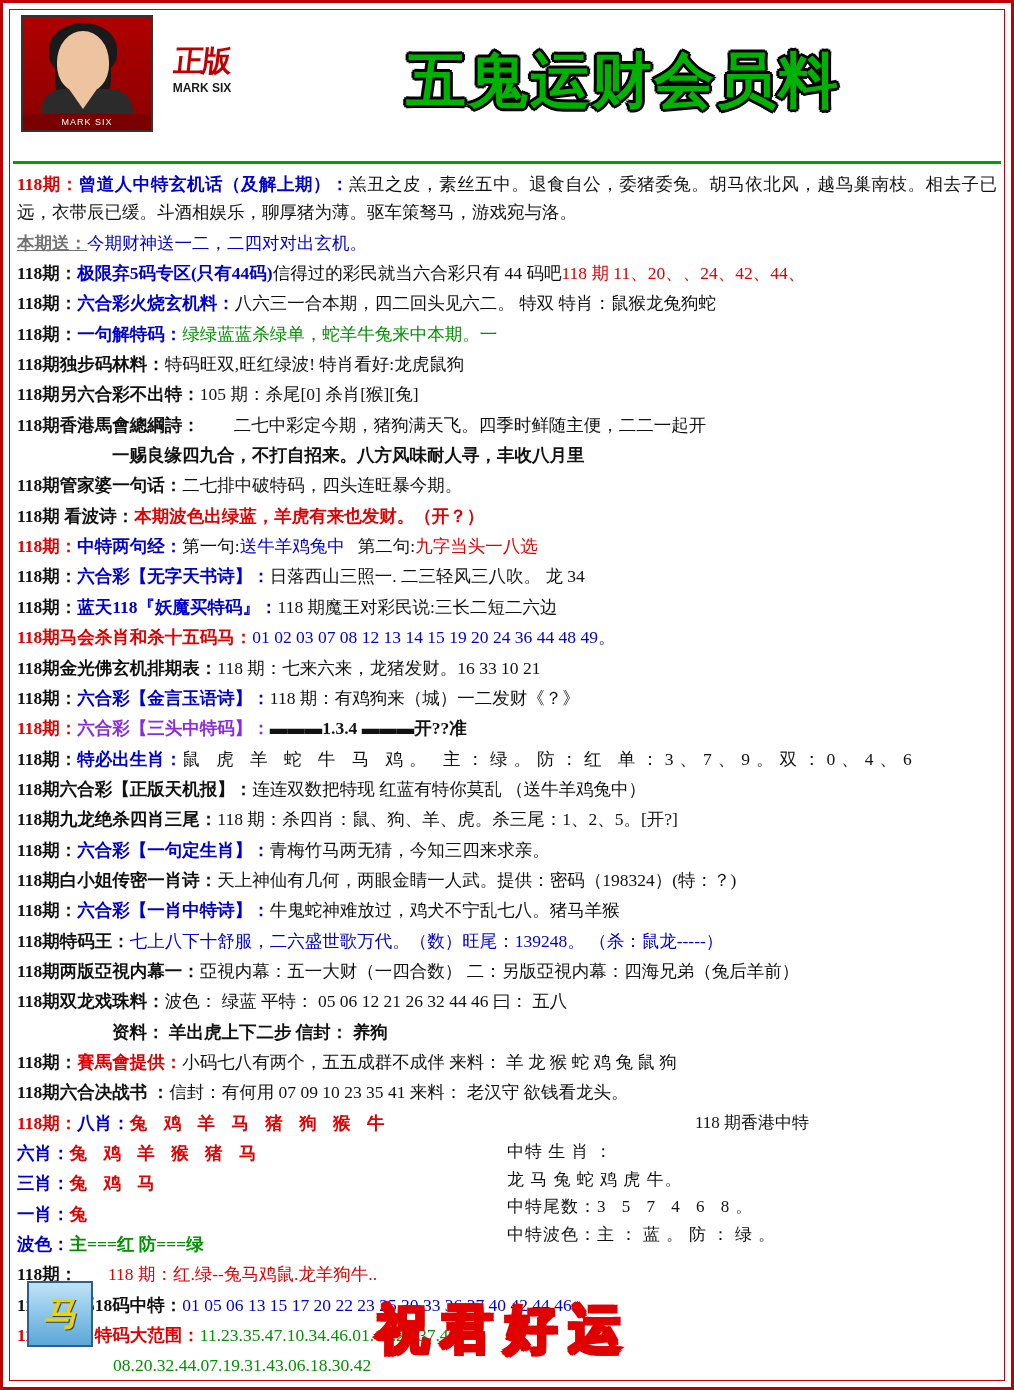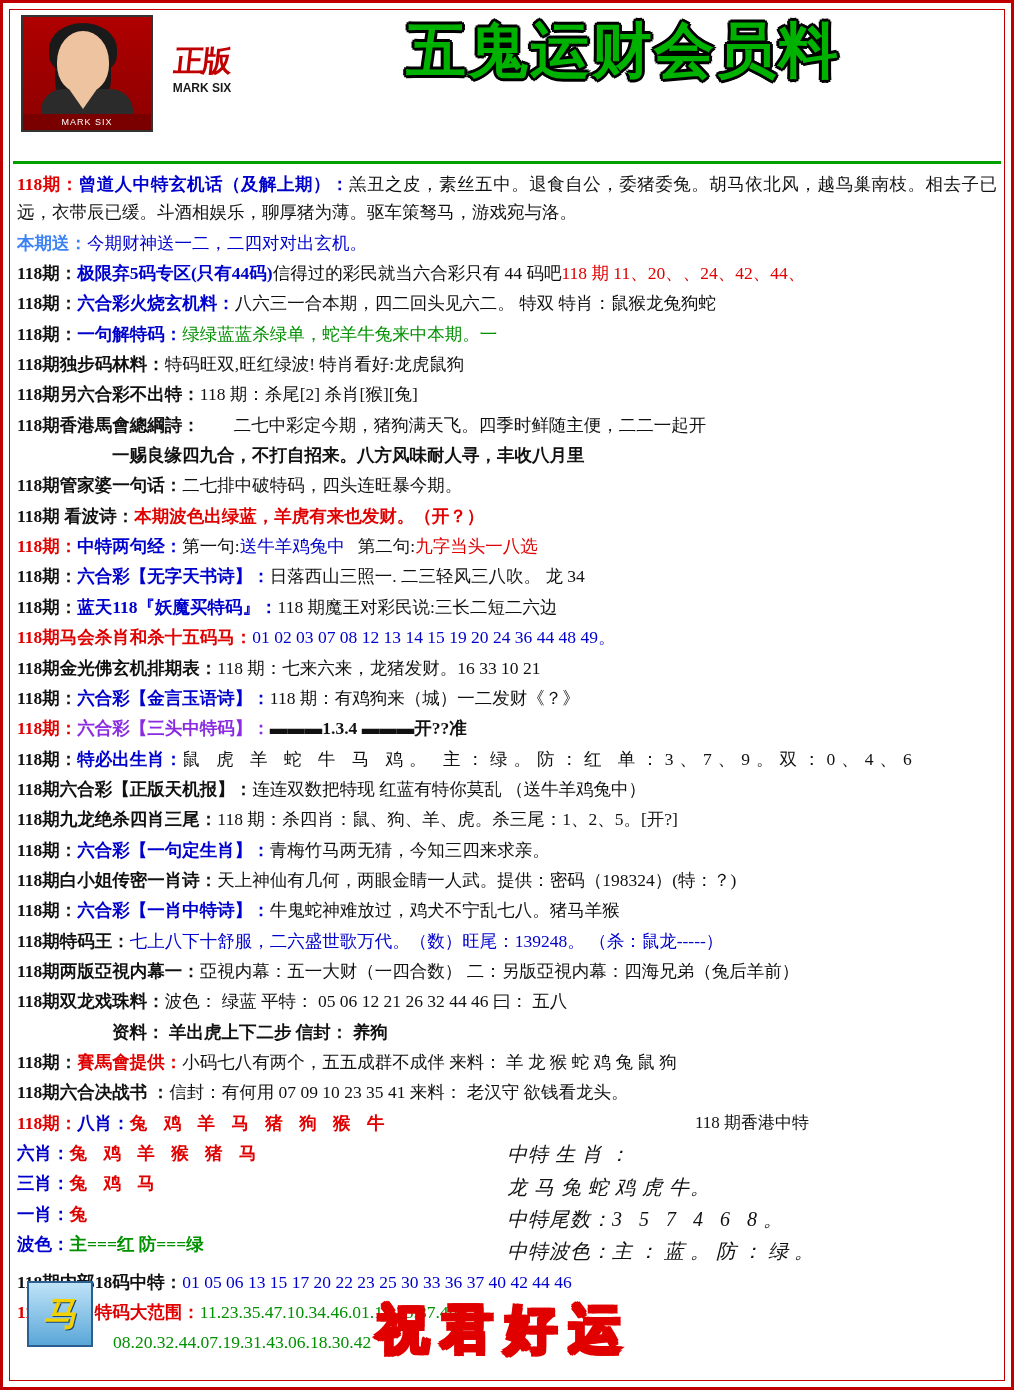--- a/index.html
+++ b/index.html
@@ -84,21 +84,21 @@
     line-height:32px;
     letter-spacing:-2px;
     transform:skewX(-6deg);
   }
   .brand-mark .en{
     display:block;color:#1a1a1a;font-size:12px;font-weight:bold;
     margin-top:4px;letter-spacing:0px;
   }
   .title-wrap{
     flex:1 1 auto;
-    display:flex;align-items:flex-start;justify-content:center;
+    display:flex;align-items:center;justify-content:center;
     height:140px;
   }
   .main-title{
     font-family:"Liberation Sans",sans-serif;
     font-size:60px;font-weight:bold;
     color:#00b200;
     letter-spacing:2px;
     text-shadow:
       -2px -2px 0 #000, 2px -2px 0 #000, -2px 2px 0 #000, 2px 2px 0 #000,
       -3px 0 0 #000, 3px 0 0 #000, 0 -3px 0 #000, 0 3px 0 #000;
@@ -110,34 +110,34 @@
     font-size:17.5px;
     line-height:1.62;
     color:#111;
   }
   .row{ margin:0 0 2px 0; }
   .lbl{ font-weight:bold; }
   .b{font-weight:bold;}
   .blue{color:#0000cc;}
   .red{color:#e00000;}
   .green{color:#009000;}
-  .dgreen{color:#3b82f6;}
+  .dgreen{color:#737373;text-decoration:underline;}
   .purple{color:#8a2be2;}
   .black{color:#111;}
   .sub-line{ margin-left:95px;font-weight:bold; }
   .just{ text-align:justify; }
   .two-col{
     display:flex;
     gap:10px;
     margin-top:2px;
   }
   .col-l{ width:470px; flex:0 0 auto;}
   .col-r{ flex:1 1 auto; padding-left:10px;}
   .col-r .cr-title{ text-align:center; font-size:17px; color:#111; margin-bottom:2px;}
-  .col-r .cr-row{ font-size:20px; color:#111; letter-spacing:1px;font-style:italic;}
+  .col-r .cr-row{ font-size:17px; color:#111; letter-spacing:1px;}
   .spaced{ letter-spacing:6px; }
   .spaced2{ letter-spacing:9px; }
   
   .footer{
     position:absolute;left:0;right:0;bottom:10px;height:118px;
   }
   .logo-box{
     position:absolute;left:24px;bottom:30px;
     width:62px;height:62px;
     background:linear-gradient(#bfe3f7,#5aa7d8);
@@ -205,21 +205,21 @@
 
     <div class="row">
       <span class="lbl black">118期：</span><span class="b blue">一句解特码：</span><span class="green">绿绿蓝蓝杀绿单，蛇羊牛兔来中本期。一</span>
     </div>
 
     <div class="row">
       <span class="lbl black">118期独步码林料：</span><span class="black">特码旺双,旺红绿波!   特肖看好:龙虎鼠狗</span>
     </div>
 
     <div class="row">
-      <span class="lbl black">118期另六合彩不出特：</span><span class="black">118 期：杀尾[2]  杀肖[猴][兔]</span>
+      <span class="lbl black">118期另六合彩不出特：</span><span class="black">105 期：杀尾[0]  杀肖[猴][兔]</span>
     </div>
 
     <div class="row">
       <span class="lbl black">118期香港馬會總綱詩：</span><span class="black" style="margin-left:34px">二七中彩定今期，猪狗满天飞。四季时鲜随主便，二二一起开</span>
     </div>
     <div class="row sub-line">
       <span class="black">一赐良缘四九合，不打自招来。八方风味耐人寻，丰收八月里</span>
     </div>
 
     <div class="row">
@@ -331,20 +331,23 @@
         <div class="cr-row spaced">龙   马   兔   蛇   鸡   虎   牛。</div>
         <div class="cr-row">
           <span>中特尾数：</span><span class="spaced">3    5    7    4    6    8。</span>
         </div>
         <div class="cr-row">
           <span>中特波色：</span><span class="spaced">主：蓝。防：绿。</span>
         </div>
       </div>
     </div>
 
+    <div class="row">
+      <span class="lbl black">118期：</span>&nbsp;&nbsp;&nbsp;&nbsp;&nbsp;&nbsp;&nbsp;<span class="red">118 期：红.绿--兔马鸡鼠.龙羊狗牛..</span>
+    </div>
 
     <div class="row">
       <span class="lbl black">118期内部18码中特：</span><span class="blue">01 05 06 13 15 17 20 22 23 25 30 33 36 37 40 42 44 46</span>
     </div>
 
     <div class="row">
       <span class="lbl red">118期必中特码大范围：</span><span class="green">11.23.35.47.10.34.46.01.13.25.37.49</span>
     </div>
     <div class="row" style="margin-left:96px">
       <span class="green">08.20.32.44.07.19.31.43.06.18.30.42</span>

